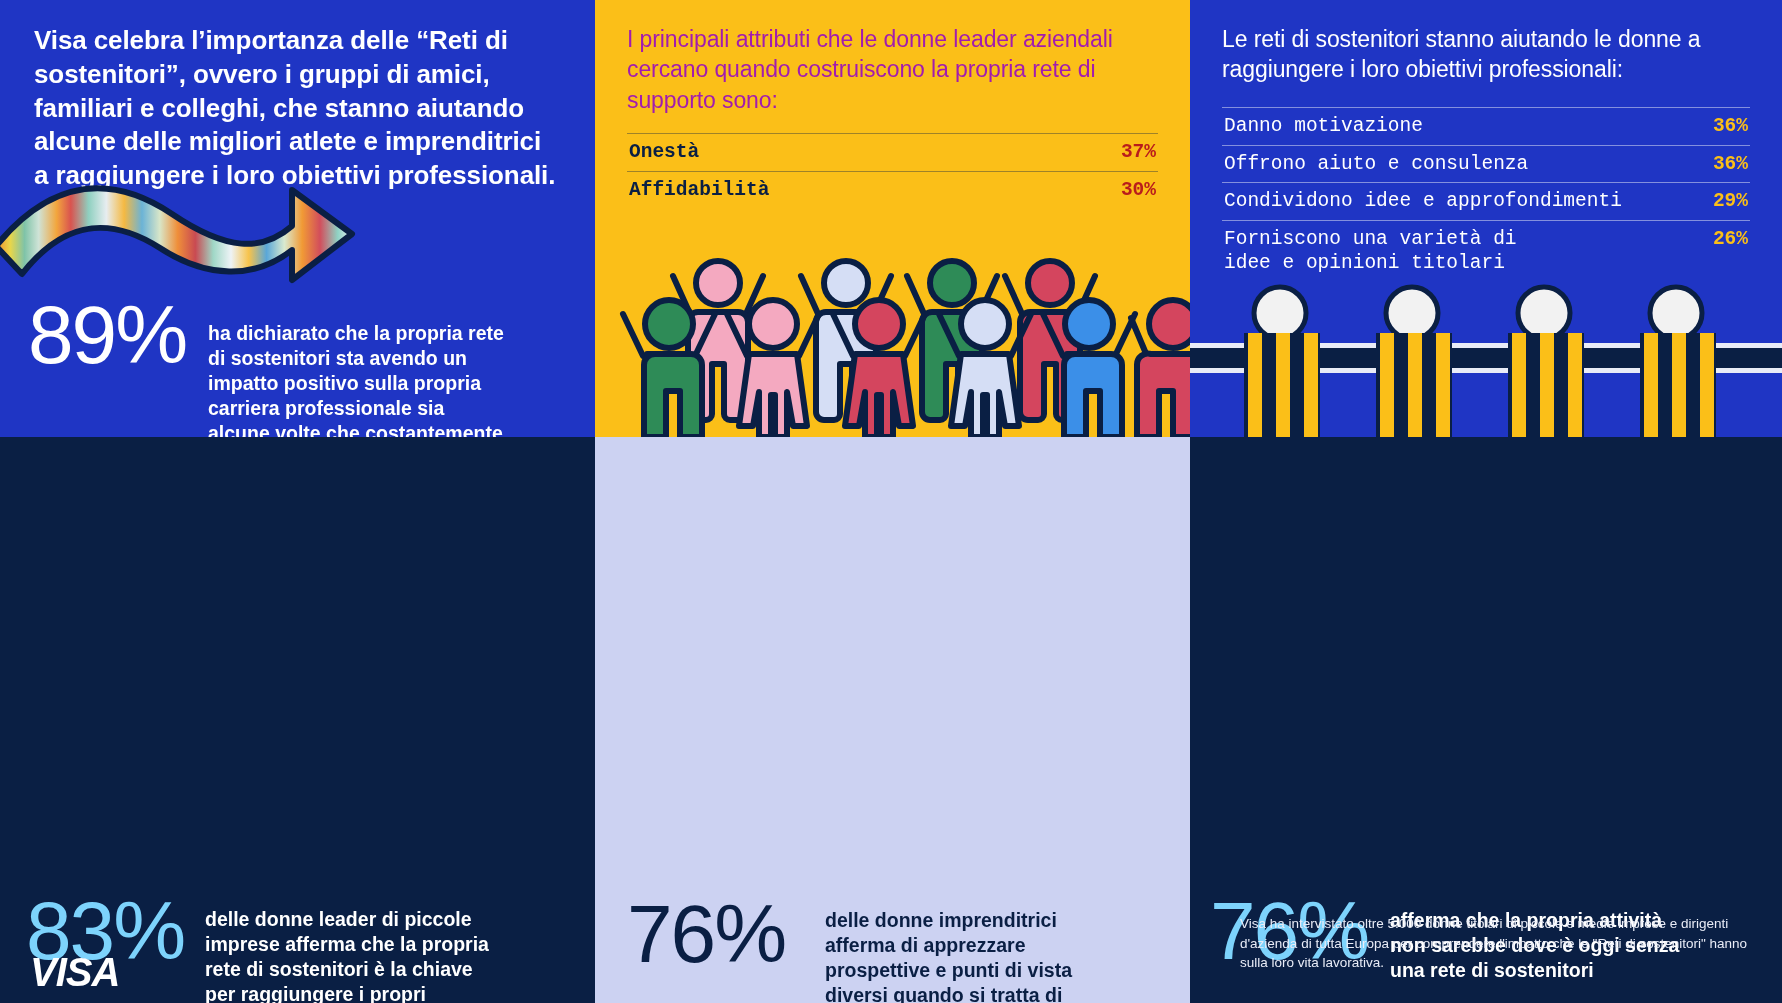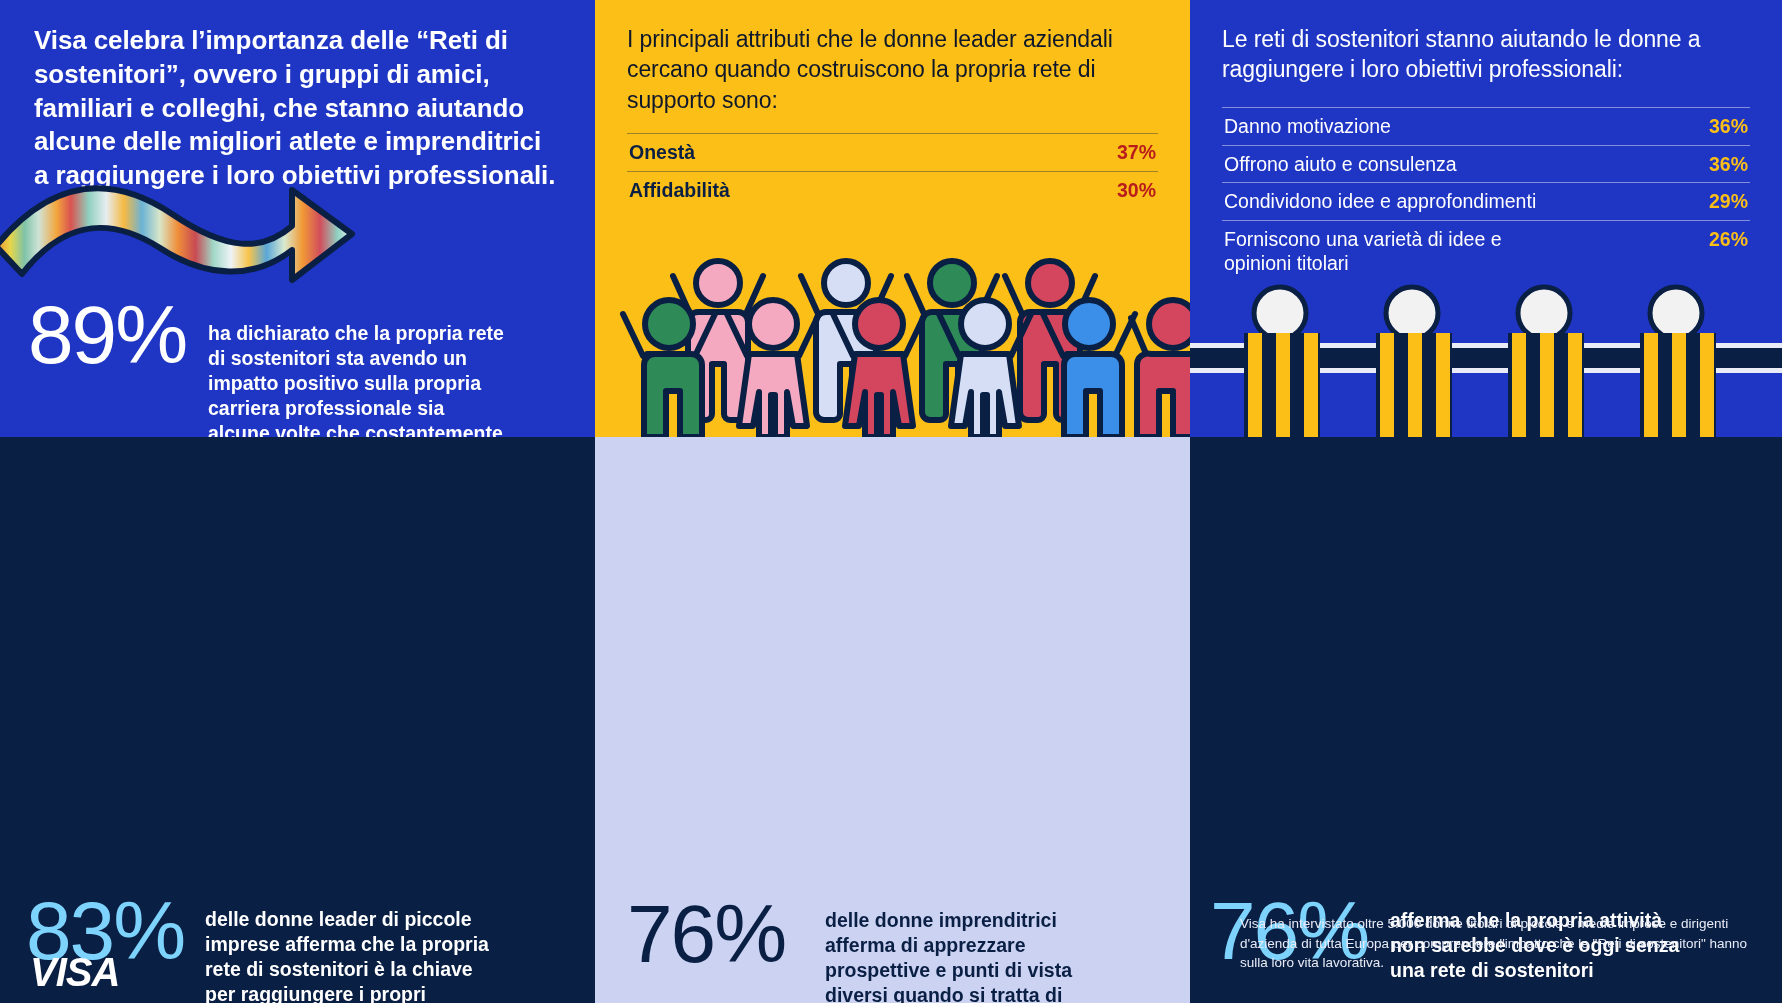--- a/index.html
+++ b/index.html
@@ -23,25 +23,25 @@
 
   
   .intro-head {
     color:#ffffff; font-weight:bold; font-size:26px; line-height:1.30;
     padding:24px 34px 0 34px; letter-spacing:-0.1px;
   }
   .col-head {
     font-size:23px; line-height:1.32; padding:24px 36px 0 32px;
     letter-spacing:-0.1px;
   }
-  .col-head.dark { color:#0f172a; }
+  .col-head.dark { color:#a21caf; }
   .col-head.light { color:#ffffff; }
 
   
-  .stat-table { margin:18px 32px 8px 32px; }
+  .stat-table { margin:18px 32px 8px 32px;font-family:Liberation Mono, monospace; }
   .stat-row {
     display:flex; align-items:baseline; justify-content:space-between;
     padding:7px 2px 6px 2px;
   }
   .stat-table .stat-row { border-top:1.5px solid rgba(10,31,68,.38); }
   .stat-table.on-blue .stat-row { border-top:1.5px solid rgba(255,255,255,.45); }
   .stat-label { font-size:19.5px; line-height:1.22; }
   .stat-val   { font-size:19.5px; font-weight:bold; white-space:nowrap; padding-left:14px; }
   .stat-table.on-yellow .stat-label { color:#0a1f44; font-weight:bold; }
   .stat-table.on-yellow .stat-val   { color:#b91c1c; }

